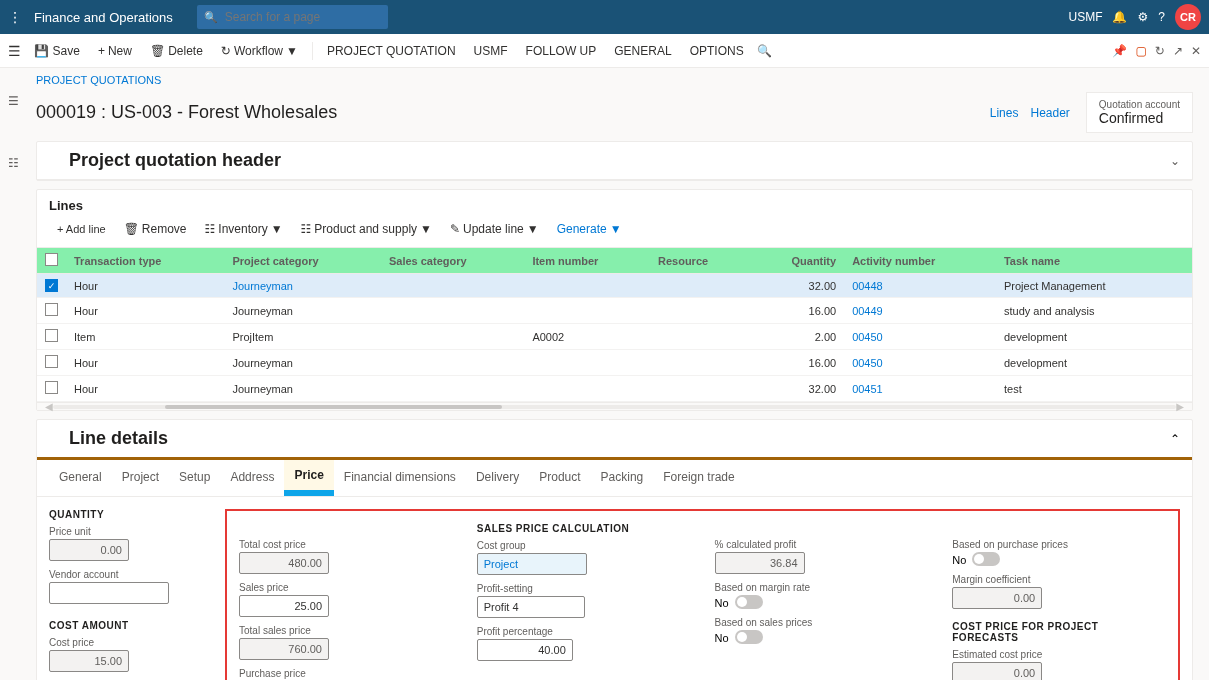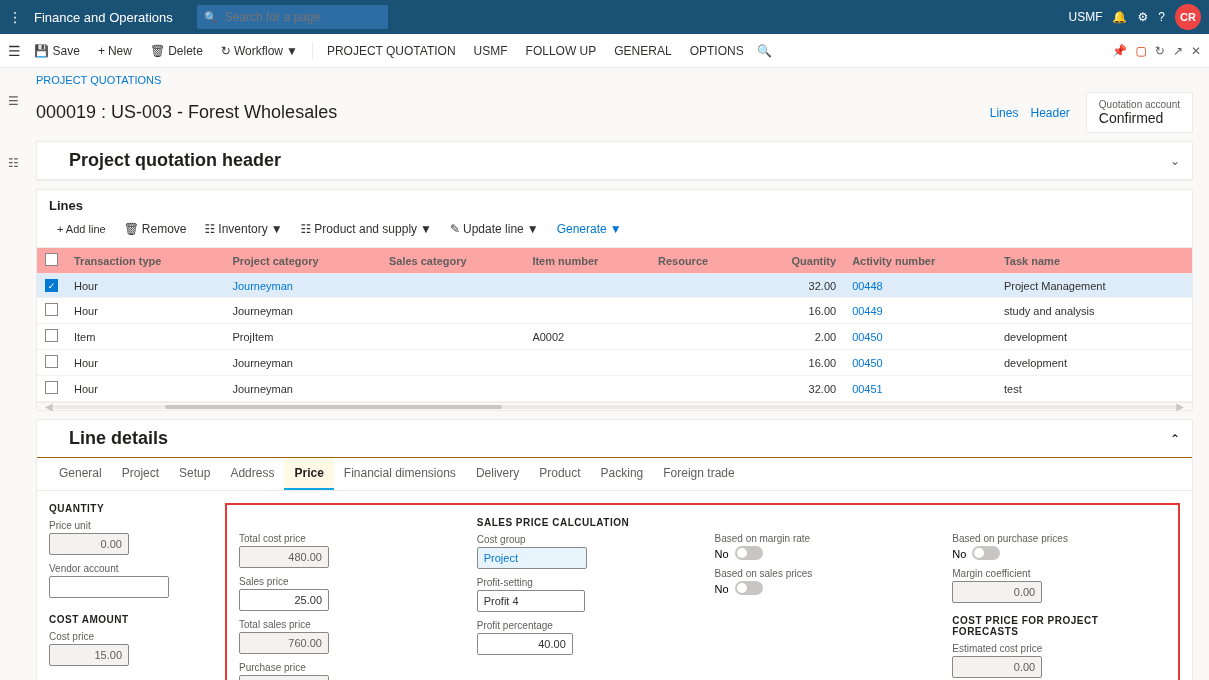--- a/index.html
+++ b/index.html
@@ -81,40 +81,40 @@
     
     .lines-section { background: white; margin: 0 16px 8px; border: 1px solid #edebe9; border-radius: 2px; }
     .lines-header { padding: 8px 12px; border-bottom: 1px solid #edebe9; }
     .lines-title { font-size: 13px; font-weight: 600; color: #201f1e; margin-bottom: 6px; }
     .lines-toolbar { display: flex; align-items: center; gap: 2px; }
     .lines-btn { display: flex; align-items: center; gap: 3px; padding: 3px 8px; font-size: 11px; color: #323130; cursor: pointer; border: none; background: none; border-radius: 2px; }
     .lines-btn-accent { color: #0078d4; font-weight: 500; }
 
     
     .data-table { width: 100%; border-collapse: collapse; }
-    .data-table th { background: #fca5a5; padding: 5px 8px; text-align: left; font-size: 11px; font-weight: 600; color: #605e5c; border-bottom: 1px solid #edebe9; white-space: nowrap; }
+    .data-table th { background: #86efac; padding: 5px 8px; text-align: left; font-size: 11px; font-weight: 600; color: #605e5c; border-bottom: 1px solid #edebe9; white-space: nowrap; }
     .data-table td { padding: 5px 8px; font-size: 11px; color: #323130; border-bottom: 1px solid #f3f2f1; white-space: nowrap; }
     .data-table tr.selected td { background: #deecf9; }
     .data-table tr.selected td.link-cell { color: #0078d4; }
     .checkbox-col { width: 24px; }
     .checkbox { width: 13px; height: 13px; border: 1px solid #8a8886; background: white; display: inline-block; cursor: pointer; }
     .checkbox.checked { background: #0078d4; border-color: #0078d4; display: flex; align-items: center; justify-content: center; color: white; font-size: 9px; }
     td.link-cell { color: #0078d4; cursor: pointer; }
     .table-scroll-wrap { overflow-x: auto; }
     .table-container { position: relative; }
     .scroll-indicator { height: 8px; border-top: 1px solid #edebe9; background: #faf9f8; display: flex; align-items: center; padding: 0 8px; }
     .scroll-track { flex: 1; height: 4px; background: #edebe9; border-radius: 2px; }
     .scroll-thumb { width: 30%; height: 4px; background: #c8c6c4; border-radius: 2px; margin-left: 10%; }
 
     
     .line-details-section { background: white; margin: 0 16px 8px; border: 1px solid #edebe9; border-radius: 2px; }
-    .line-details-header { padding: 8px 12px; border-bottom: 1px solid #a16207; display: flex; justify-content: space-between; align-items: center; }
+    .line-details-header { padding: 8px 12px; border-bottom: 3px solid #a16207; display: flex; justify-content: space-between; align-items: center; }
     .tabs-bar { display: flex; align-items: center; padding: 0 12px; border-bottom: 1px solid #edebe9; background: white; }
     .tab { padding: 8px 10px; font-size: 12px; color: #605e5c; cursor: pointer; border-bottom: 2px solid transparent; white-space: nowrap; }
-    .tab.active { color: #201f1e; border-bottom: 2px solid #0ea5e9; font-weight: 600; background: #fff9e6; }
+    .tab.active { color: #201f1e; border-bottom: 6px solid #0ea5e9; font-weight: 600; background: #fff9e6; }
 
     
     .line-details-content { padding: 12px; display: flex; gap: 16px; }
     .ld-col-left { width: 160px; flex-shrink: 0; }
     .ld-main { flex: 1; border: 2px solid #e53935; padding: 12px; display: flex; gap: 24px; }
     .ld-section-label { font-size: 10px; font-weight: 700; color: #201f1e; text-transform: uppercase; margin-bottom: 6px; letter-spacing: 0.5px; }
     .ld-field { margin-bottom: 8px; }
     .ld-field-label { font-size: 10px; color: #605e5c; margin-bottom: 2px; }
     .ld-input {
       height: 22px; border: 1px solid #8a8886; border-radius: 2px;
@@ -425,20 +425,24 @@
             </div>
             <div class="ld-field">
               <div class="ld-field-label">Profit percentage</div>
               <div class="ld-input" style="width:96px; justify-content:flex-end;">40.00</div>
             </div>
           </div>
 
           <div class="section-col">
             <div style="height:16px;"></div>
             <div class="ld-field">
+              <div class="ld-field-label">% calculated profit</div>
+              <div class="ld-input disabled" style="width:90px; justify-content:flex-end;">36.84</div>
+            </div>
+            <div class="ld-field">
               <div class="ld-field-label">Based on margin rate</div>
               <div class="toggle-wrapper">
                 <span style="font-size:11px;">No</span>
                 <div class="toggle">
                     <div class="toggle-knob"></div>
                   </div>
               </div>
             </div>
             <div class="ld-field">
               <div class="ld-field-label">Based on sales prices</div>

